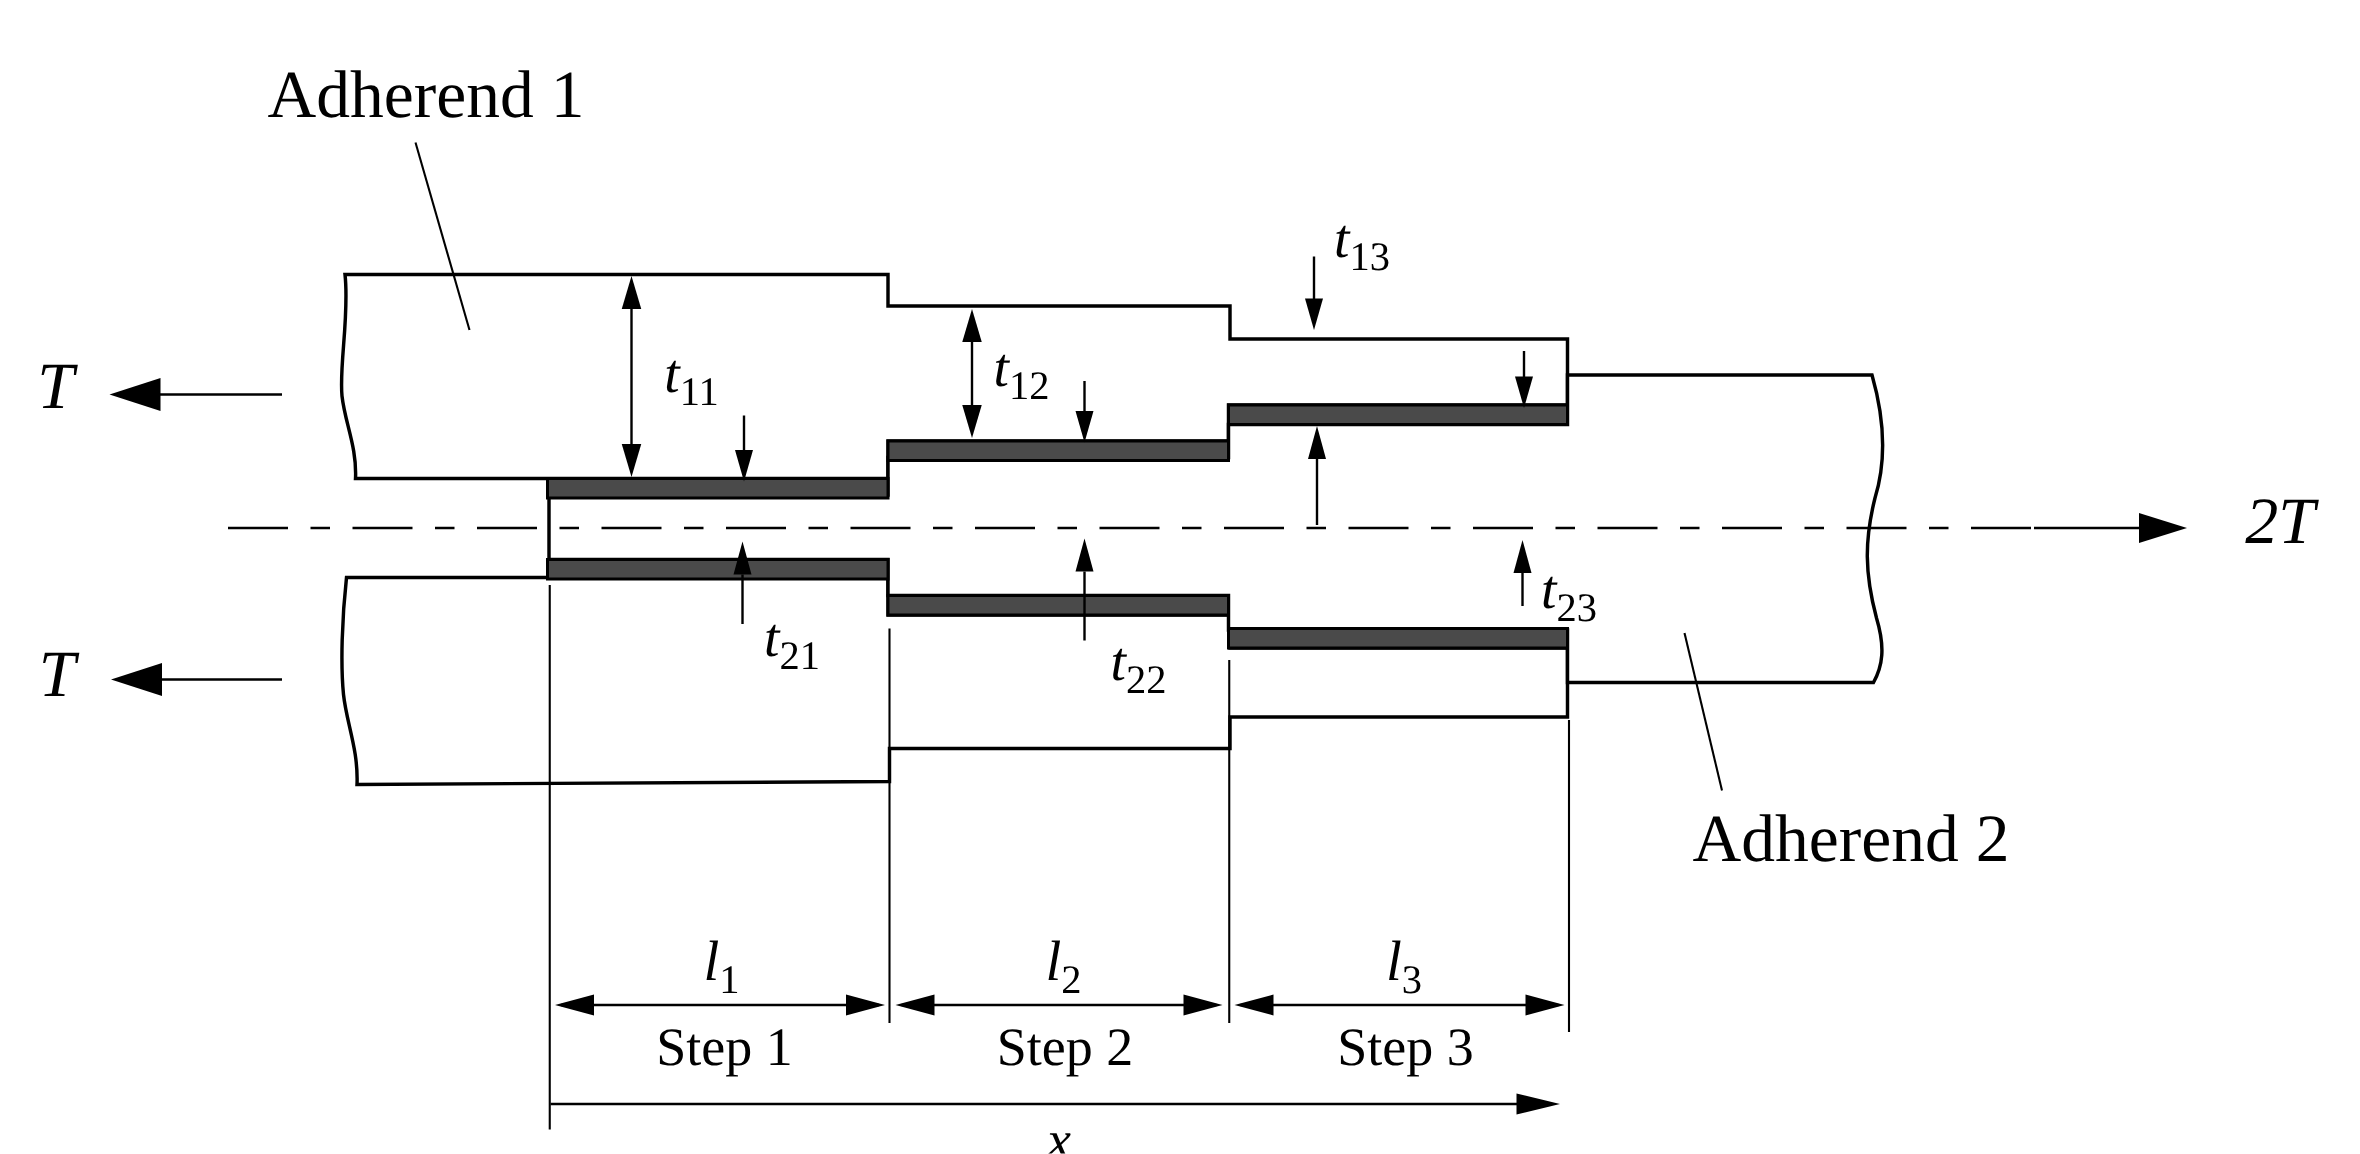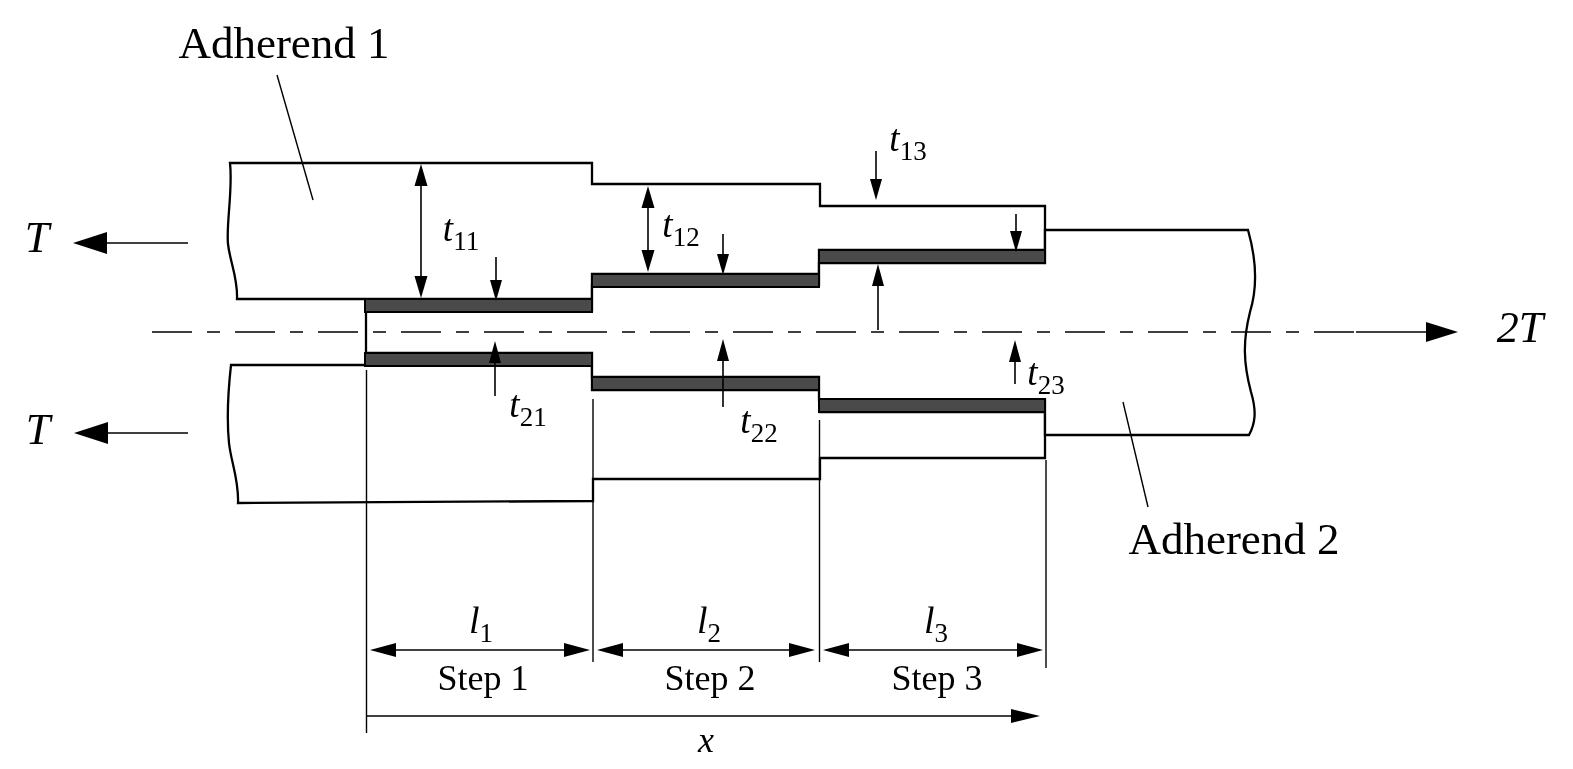--- a/index.html
+++ b/index.html
@@ -7,20 +7,21 @@
     padding: 0;
     background: #ffffff;
     width: 1573px;
     height: 769px;
     overflow: hidden;
   }
   #stage {
     width: 1573px;
     height: 740px;
     position: relative;
+    margin-top: 20px;
   }
   svg { display: block; }
   .outline {
     fill: #ffffff;
     stroke: #000000;
     stroke-width: 2.3;
     stroke-linejoin: miter;
   }
   .adhesive {
     stroke: #000000;

